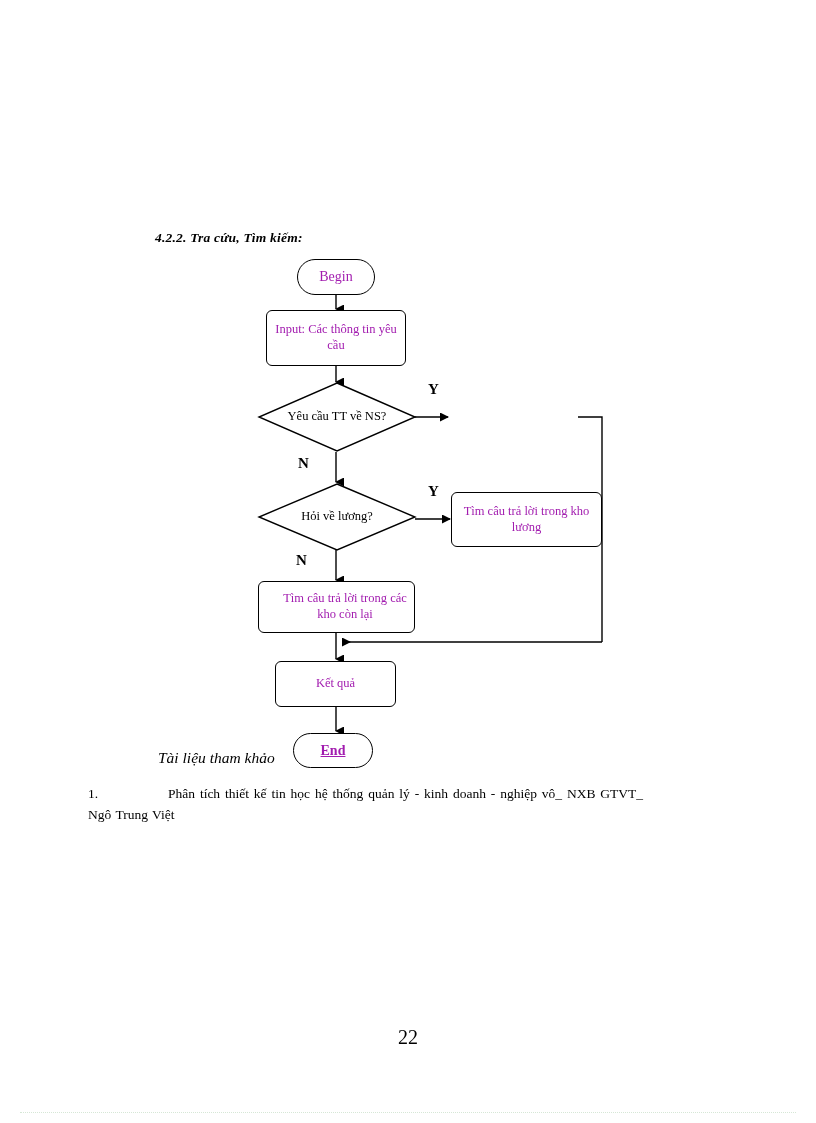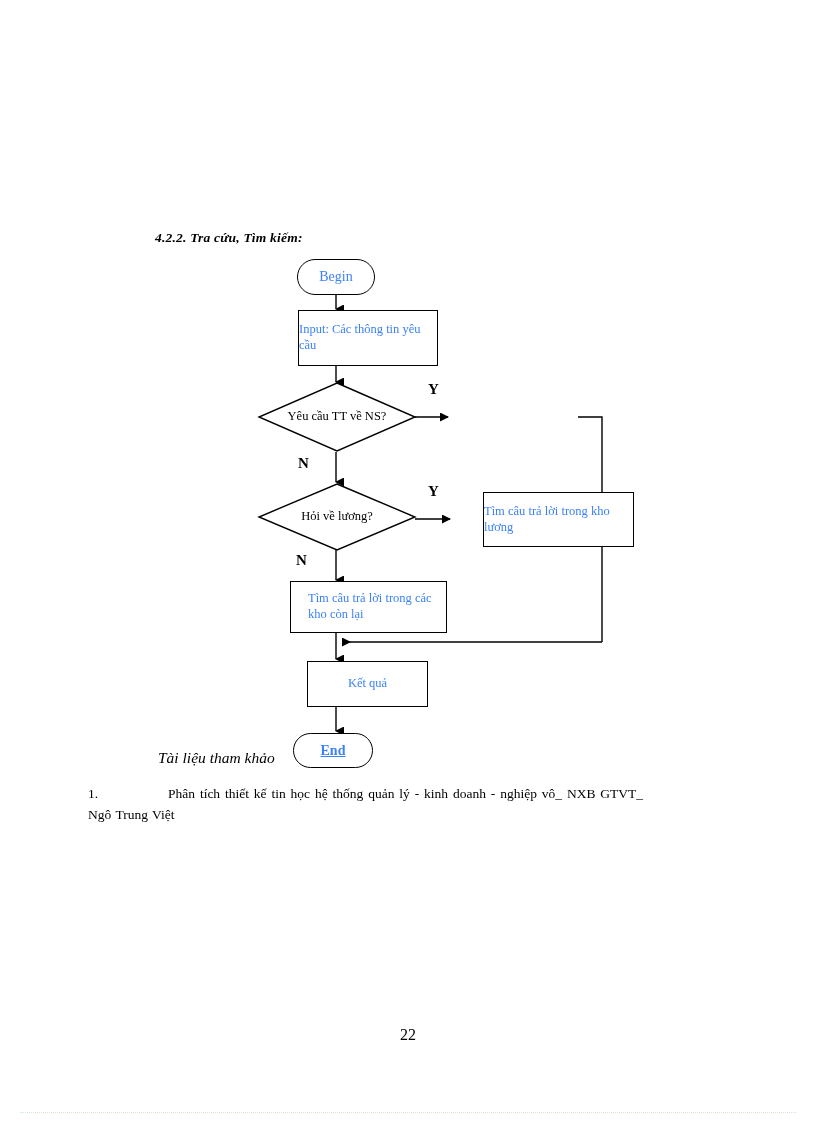--- a/index.html
+++ b/index.html
@@ -39,30 +39,31 @@
     height: 800px;
   }
   .node {
     position: absolute;
     box-sizing: border-box;
     border: 1.3px solid #000000;
     background: #ffffff;
     display: flex;
     align-items: center;
     justify-content: center;
+    text-align: center;
     font-size: 12.5px;
     line-height: 1.25;
-    color: #3b82f6;
+    color: #a21caf;
     z-index: 3;
   }
   .node.terminator {
     border-radius: 22px;
     font-size: 14px;
   }
-  .node.process { border-radius: 0; margin-left: 32px; }
+  .node.process { border-radius: 6px; }
 
   .diamond-wrap {
     position: absolute;
     z-index: 3;
   }
   .diamond-wrap svg {
     position: absolute;
     left: 0; top: 0;
     overflow: visible;
   }
@@ -128,21 +129,21 @@
     margin-left: -80px;
     word-spacing: 1px;
   }
 
   
   #page-number {
     left: 0;
     top: 1026px;
     width: 816px;
     text-align: center;
-    font-size: 16px;
+    font-size: 20px;
   }
 
   
   #scan-edge {
     left: 20px;
     top: 1112px;
     width: 776px;
     height: 1px;
     border-top: 1px dotted #cfe3cf;
     opacity: 0.85;

